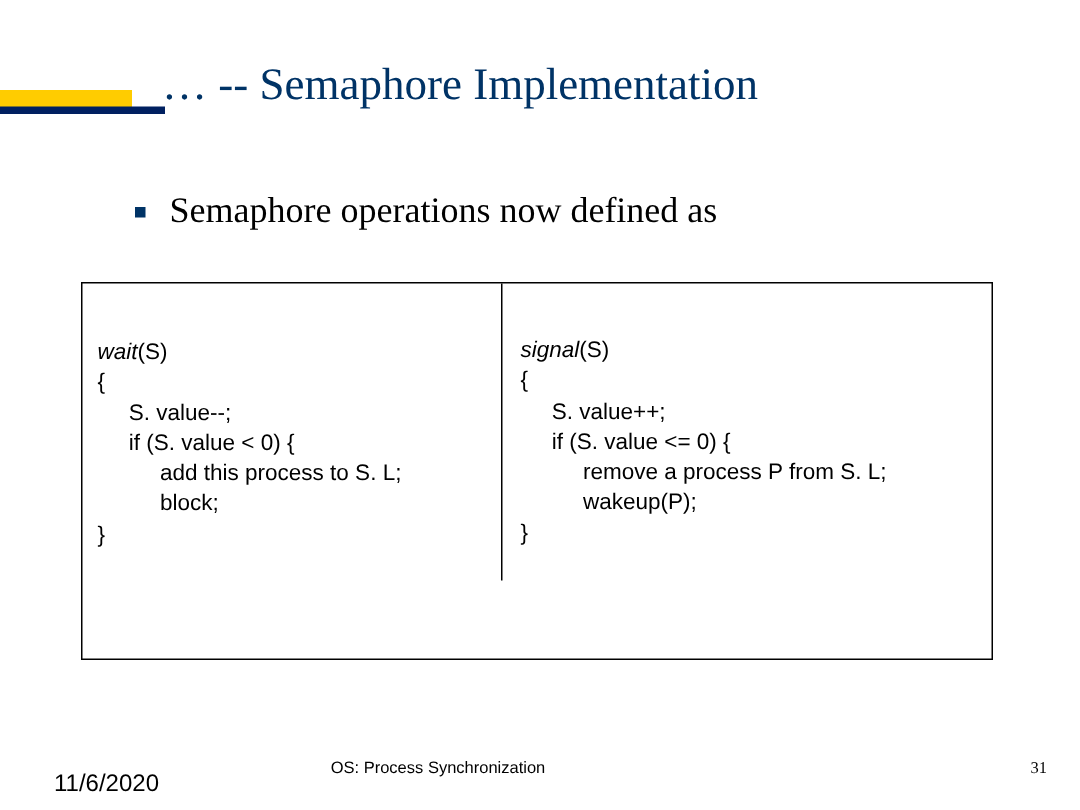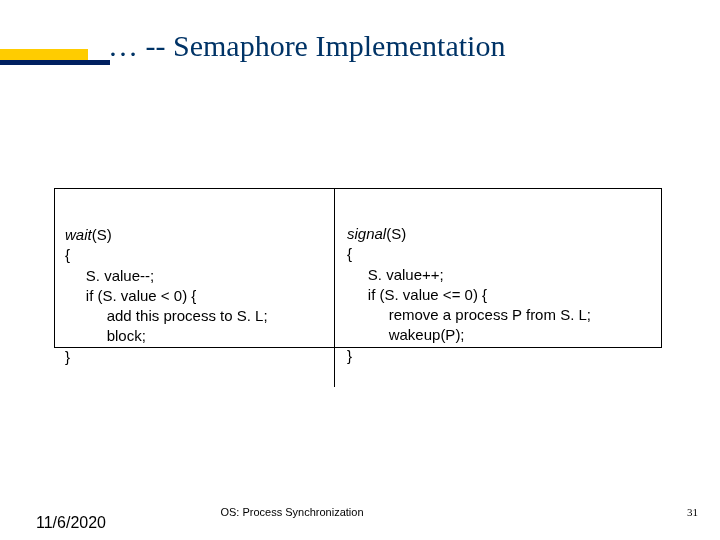--- a/index.html
+++ b/index.html
@@ -1,28 +1,28 @@
 <!DOCTYPE html>
 <html><head>
 <meta charset="utf-8">
 <style>
   * { margin: 0; padding: 0; box-sizing: border-box; }
   html, body { width: 720px; height: 540px; background: #fff; font-family: "Trebuchet MS", "Comic Sans MS", sans-serif; position: relative; }
   .slide { width: 720px; height: 540px; position: relative; overflow: hidden; }
 
-  .title-row { position: absolute; top: 29px; left: 0; width: 720px; height: 44px; }
+  .title-row { position: absolute; top: 40px; left: 0; width: 720px; height: 44px; }
   .title-bar-yellow { position: absolute; top: 20px; left: 0; width: 88px; height: 14px; background: #ffcc00; }
   .title-bar-navy { position: absolute; top: 31px; left: 0; width: 110px; height: 5px; background: #002060; }
   .title-text { position: absolute; top: 0; left: 108px; font-family: "Times New Roman", serif; font-size: 30px; color: #003366; }
 
   .bullet-row { position: absolute; top: 128px; left: 90px; width: 560px; }
   .bullet-sq { display: inline-block; width: 7px; height: 7px; background: #003366; vertical-align: middle; margin-right: 16px; margin-top: -4px; }
   .bullet-text { font-family: "Times New Roman", serif; font-size: 24px; color: #000; }
 
-  .box { position: absolute; top: 188px; left: 54px; width: 608px; height: 160px; border: 1px solid #000; }
+  .box { position: absolute; top: 188px; left: 54px; width: 608px; height: 252px; border: 1px solid #000; }
   .divider { position: absolute; top: 0; left: 279px; width: 1px; height: 198px; background: #000; }
 
   .code { font-family: "Trebuchet MS", "Comic Sans MS", sans-serif; font-size: 15px; color: #000; line-height: 1.35; white-space: pre; }
   .code .em { font-style: italic; }
   .code-left { position: absolute; top: 36px; left: 10px; }
   .code-right { position: absolute; top: 24px; left: 292px; margin-top: 11px; }
 
   .footer-date { position: absolute; bottom: 8px; left: 36px; font-family: Liberation Sans, sans-serif; font-size: 16px; color: #000; }
   .footer-center { position: absolute; bottom: 22px; left: 0; width: 584px; text-align: center; font-family: Arial, sans-serif; font-size: 11px; color: #000; }
   .footer-page { position: absolute; bottom: 22px; right: 22px; font-family: Liberation Serif, serif; font-size: 11px; color: #000; }
@@ -31,20 +31,23 @@
 <body>
 
 <div class="slide">
 
   <div class="title-row">
     <div class="title-bar-yellow"></div>
     <div class="title-bar-navy"></div>
     <div class="title-text">… -- Semaphore Implementation</div>
   </div>
 
+  <div class="bullet-row">
+    <span class="bullet-sq"></span><span class="bullet-text">Semaphore operations now defined as</span>
+  </div>
 
   <div class="box">
     <div class="divider"></div>
 
     <div class="code code-left"><span class="em">wait</span><span>(S)</span>
 <span>{</span>
 <span>     S. value--;</span>
 <span>     if (S. value &lt; 0) {</span>
 <span>          add this process to S. L;</span>
 <span>          block;</span>

